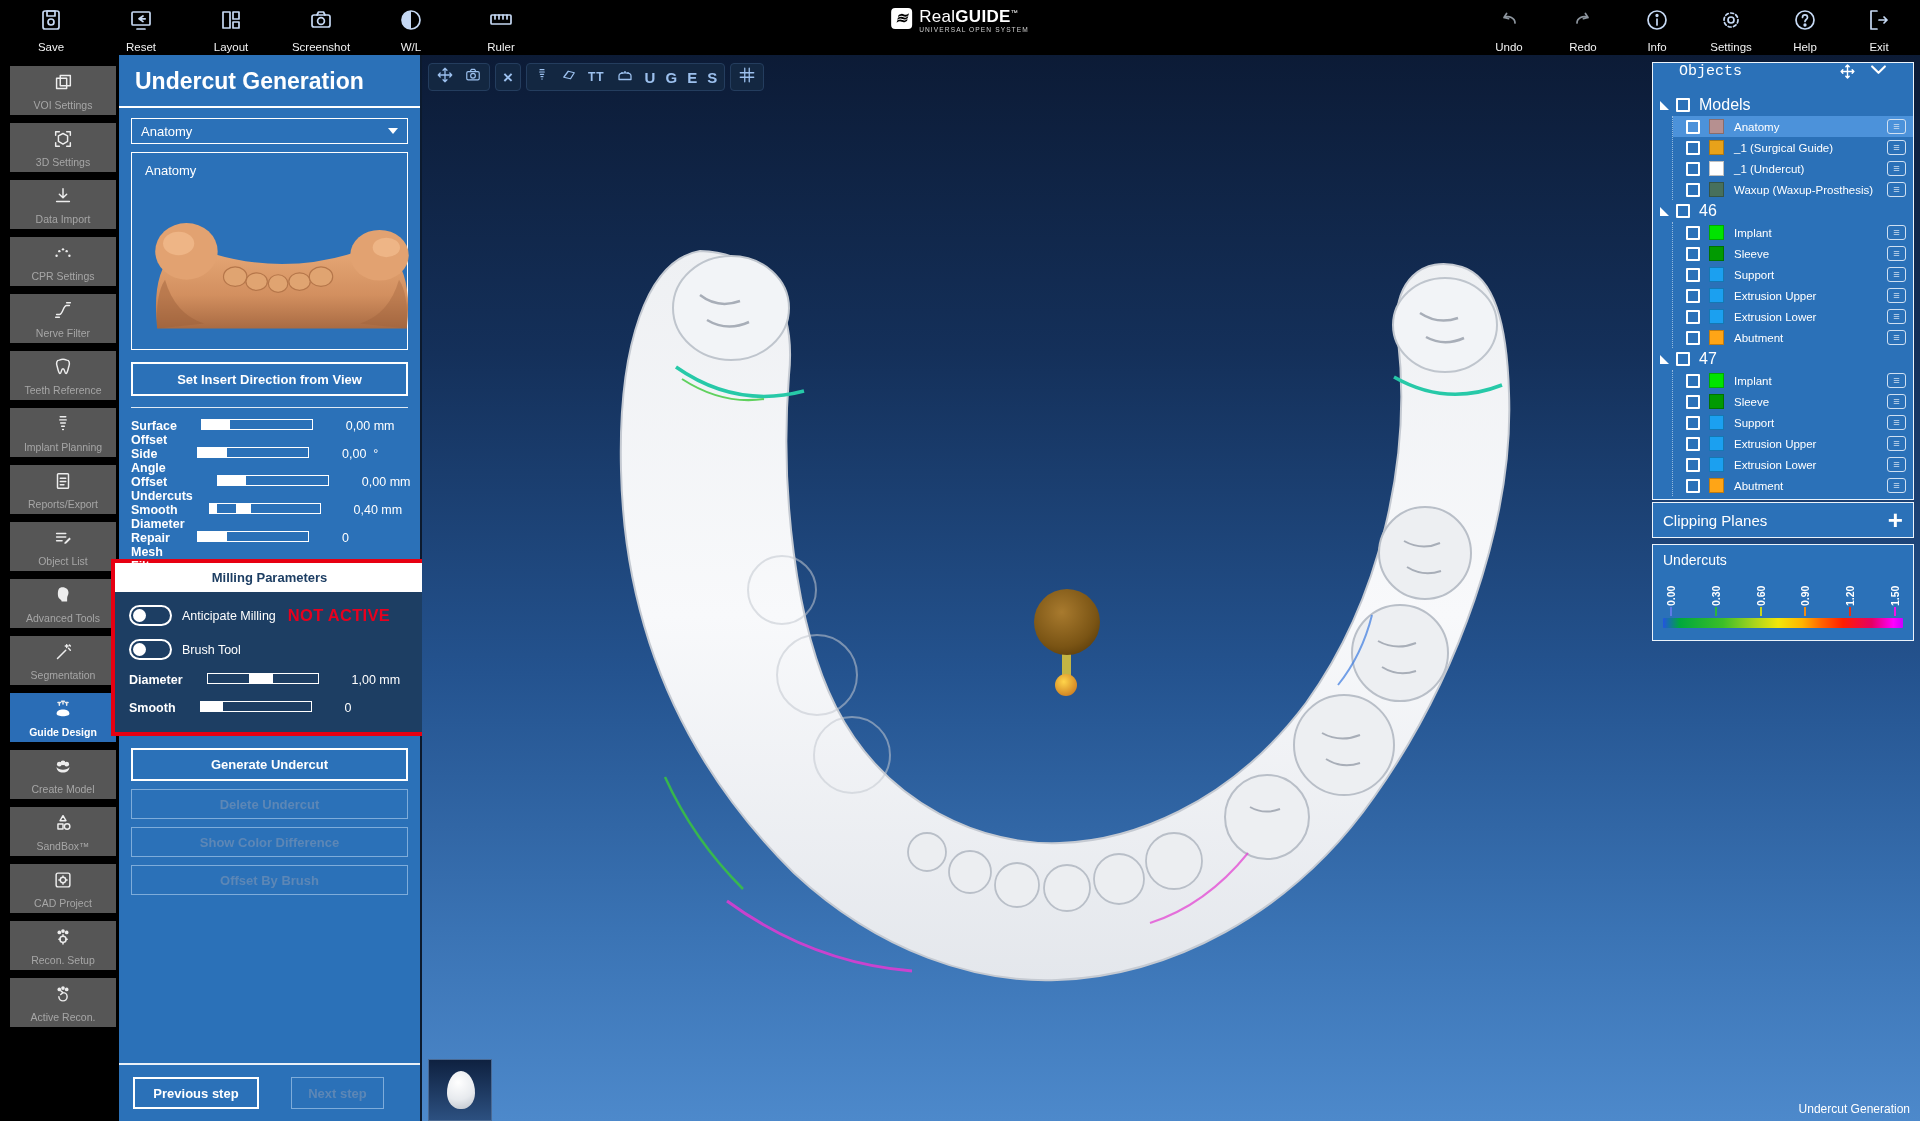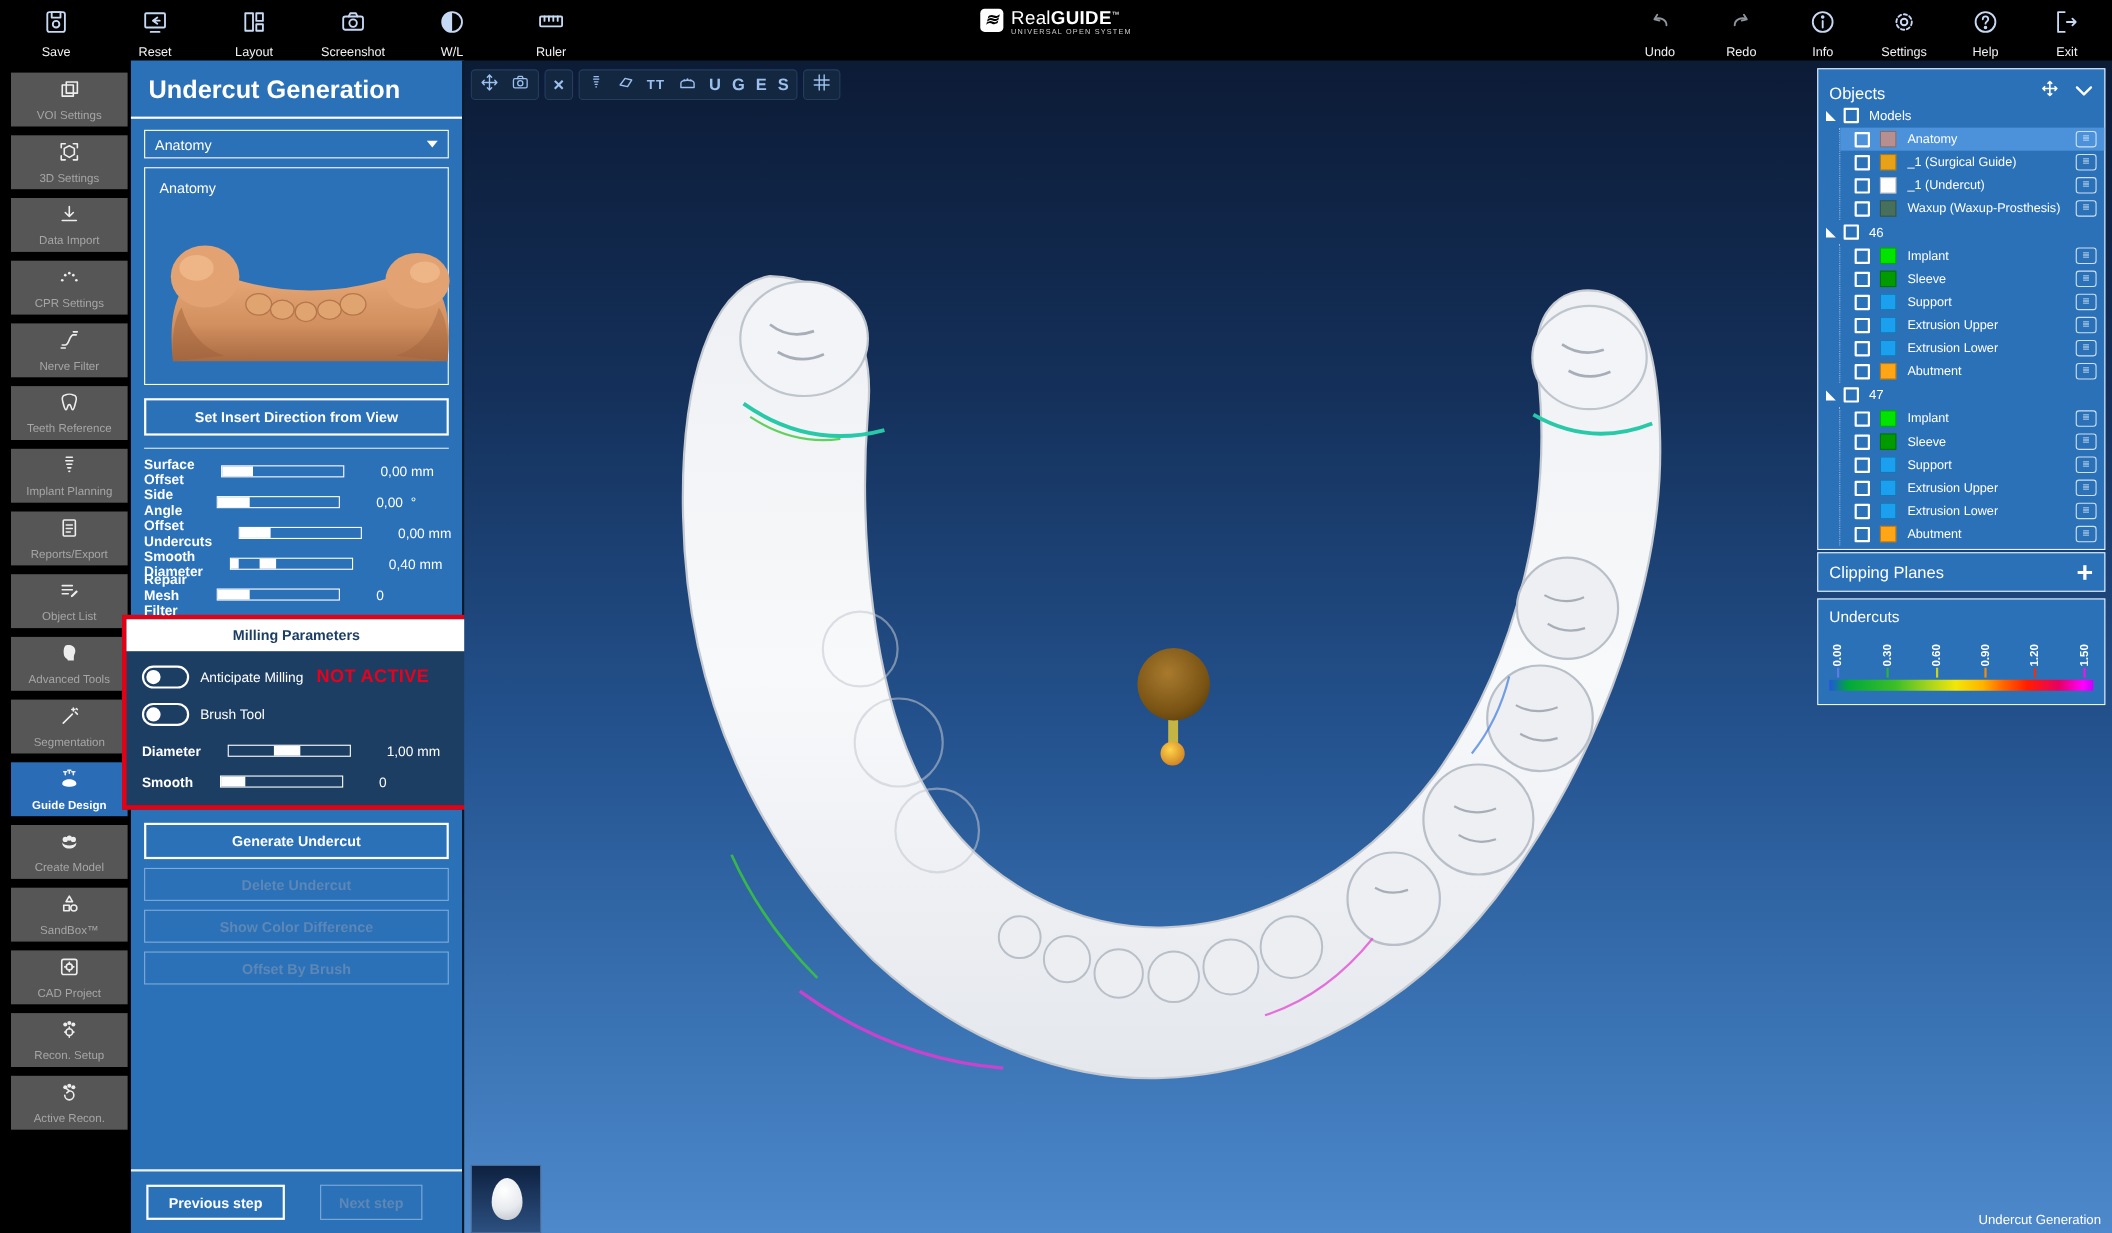--- a/index.html
+++ b/index.html
@@ -49,21 +49,21 @@
   .preview-label { position:absolute; left:13px; top:10px; font-size:13px; }
   .preview svg { position:absolute; left:10px; top:34px; }
   .btn { display:flex; align-items:center; justify-content:center; font-size:13px; font-weight:bold;
          color:#fff; cursor:pointer; }
   .btn-primary { border:2px solid #fff; }
   .btn-disabled { border:1px solid rgba(200,225,250,.55); color:#57board? }
   .btn-disabled { border:1px solid rgba(195,220,245,.55); color:#5d87b6; font-weight:bold; cursor:default; }
   .insert-btn { margin:12px 12px 11px; height:34px; }
   .hline { height:1px; background:rgba(255,255,255,.85); margin:0 12px; }
   .sliders { margin:11px 12px 4px; }
-  .srow { display:flex; align-items:center; height:19px; margin-bottom:9px;gap:24px; }
+  .srow { display:flex; height:19px; margin-bottom:9px;gap:24px; }
   .srow-label { flex:1; font-size:12.5px; font-weight:bold; }
   .track { position:relative; width:112px; height:11px; border:1px solid #fff; cursor:pointer; flex:none; }
   .fill { position:absolute; top:0; bottom:0; background:#fff; }
   .sval { width:66px; margin-left:9px; font-size:12.5px; font-weight:normal; white-space:nowrap; }
 
   .milling { margin:4px -8px 12px; border:4px solid #e70012; background:#1d3e63; }
   .milling-header { background:#fff; color:#1d3e63; font-size:13px; font-weight:bold; height:29px;
                     display:flex; align-items:center; justify-content:center; cursor:pointer; }
   .milling-body { padding:13px 14px 10px; }
   .trow { display:flex; align-items:center; margin-bottom:13px; }
@@ -97,28 +97,28 @@
   .vp-status { position:absolute; right:10px; bottom:5px; font-size:12px; color:#fff; }
   .head-widget { position:absolute; left:6px; bottom:0; width:64px; height:62px; border:1px solid #4a6a94;
                  background:linear-gradient(180deg,#0e2140,#2c5080); cursor:pointer; }
   .head-egg { position:absolute; left:18px; top:11px; width:28px; height:38px;
               background:radial-gradient(circle at 40% 30%, #ffffff 0%, #e7eaee 55%, #b9bfc8 100%);
               border-radius:50% 50% 46% 46% / 58% 58% 42% 42%; }
 
   
   .box { position:absolute; right:6px; background:#2b71b8; border:1px solid #ecf4fc; }
   .objects { top:7px; width:262px; }
-  .obj-header { height:31px; display:flex; align-items:flex-end; padding:0 10px; }
+  .obj-header { height:31px; display:flex; align-items:flex-start; padding:0 26px;font-family:Liberation Mono, monospace; }
   .obj-title { font-size:15px; flex:1; }
   .obj-header svg { stroke:#fff; fill:none; stroke-width:2; stroke-linecap:round; stroke-linejoin:round; cursor:pointer; }
   .tree { padding-bottom:3px; }
   .grp-row { display:flex; align-items:center; height:22px; padding-left:7px; cursor:pointer; }
   .tri { width:0; height:0; border-bottom:9px solid #fff; border-right:9px solid transparent; margin-right:7px; }
   .cbx { width:14px; height:14px; border:2px solid #fff; border-radius:1px; background:transparent; flex:none; cursor:pointer; }
-  .grp-name { font-size:12px; margin-left:9px; }
+  .grp-name { font-size:16px; margin-left:9px; }
   .children { margin-left:19px; border-left:1px dotted rgba(255,255,255,.5); }
   .row { position:relative; display:flex; align-items:center; height:21px; padding-left:13px; cursor:pointer; }
   .row.row-selected { background:#4c92da; }
   .swatch { width:15px; height:15px; margin-left:9px; flex:none; border:1px solid rgba(0,0,0,.25); }
   .row-label { font-size:11.5px; margin-left:10px; white-space:nowrap; }
   .menu-btn { position:absolute; right:7px; width:19px; height:15px; border:1px solid #cfe0f2; border-radius:3px;
               color:#cfe0f2; font-size:11px; line-height:13px; text-align:center; cursor:pointer; }
   .clipping { top:447px; width:262px; height:36px; display:flex; align-items:center; padding:0 10px; }
   .clip-title { font-size:15px; flex:1; }
   .clip-add { font-size:26px; font-weight:bold; color:#fff; cursor:pointer; line-height:20px; }

